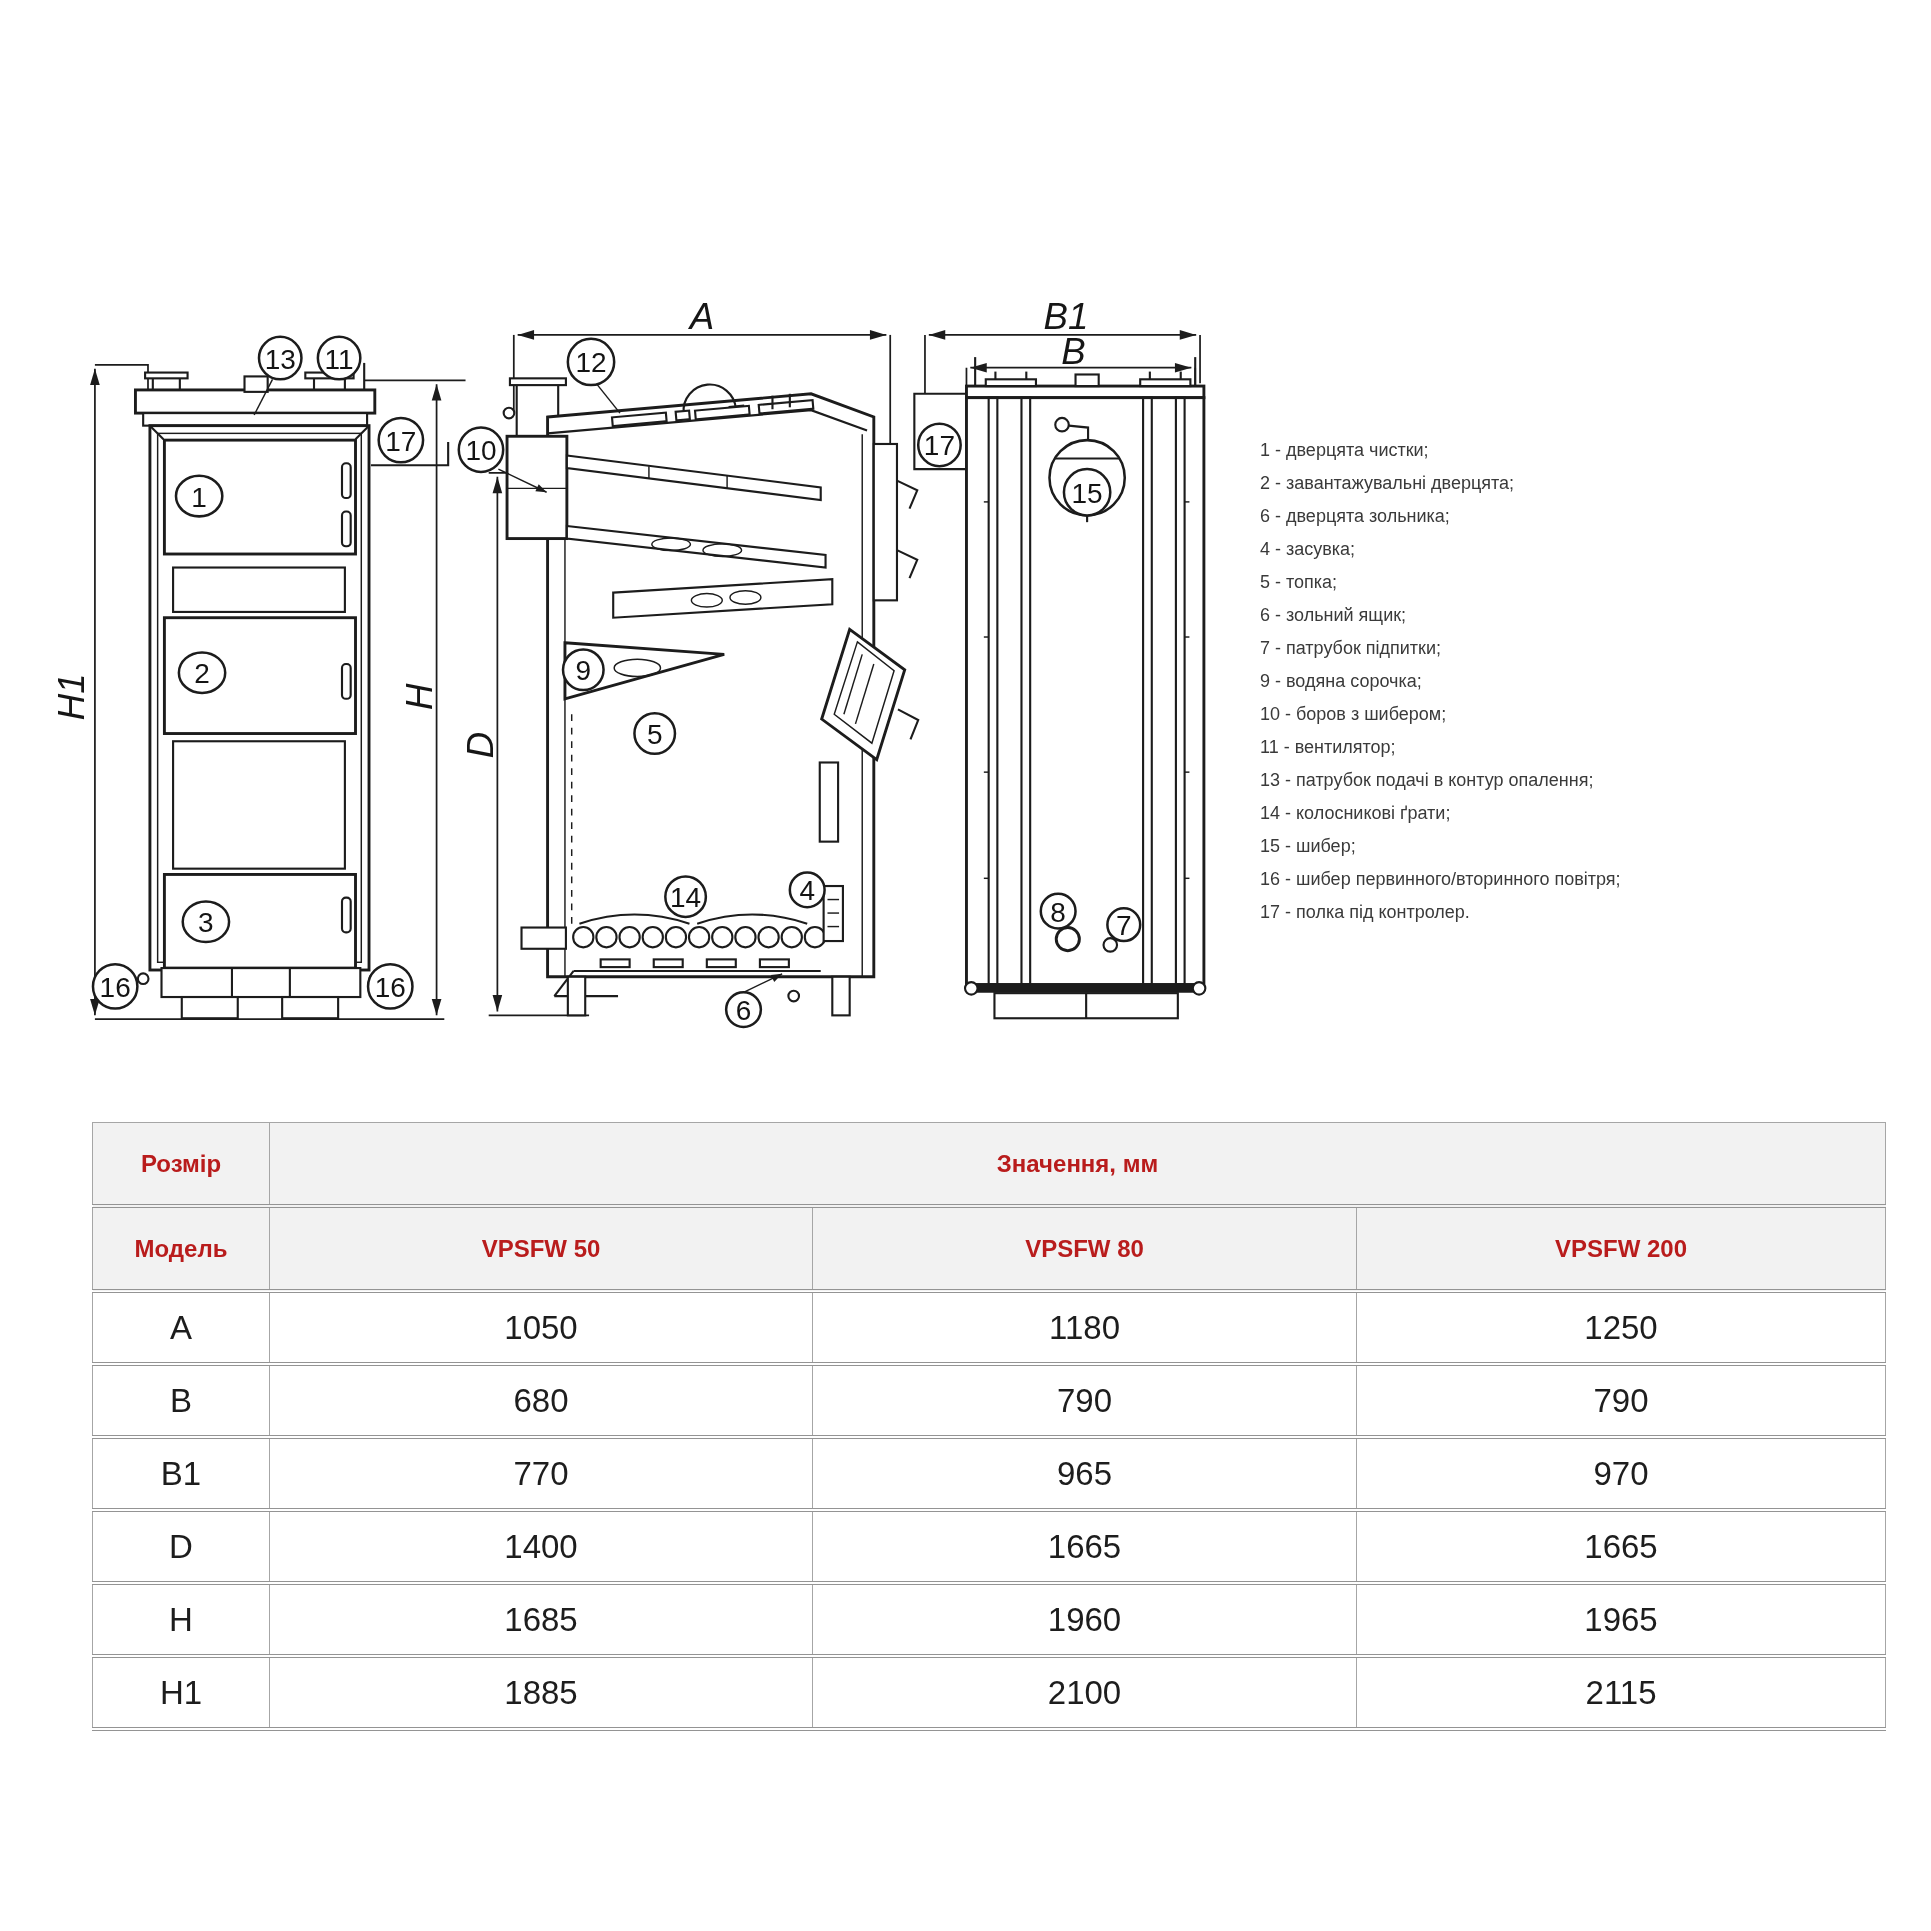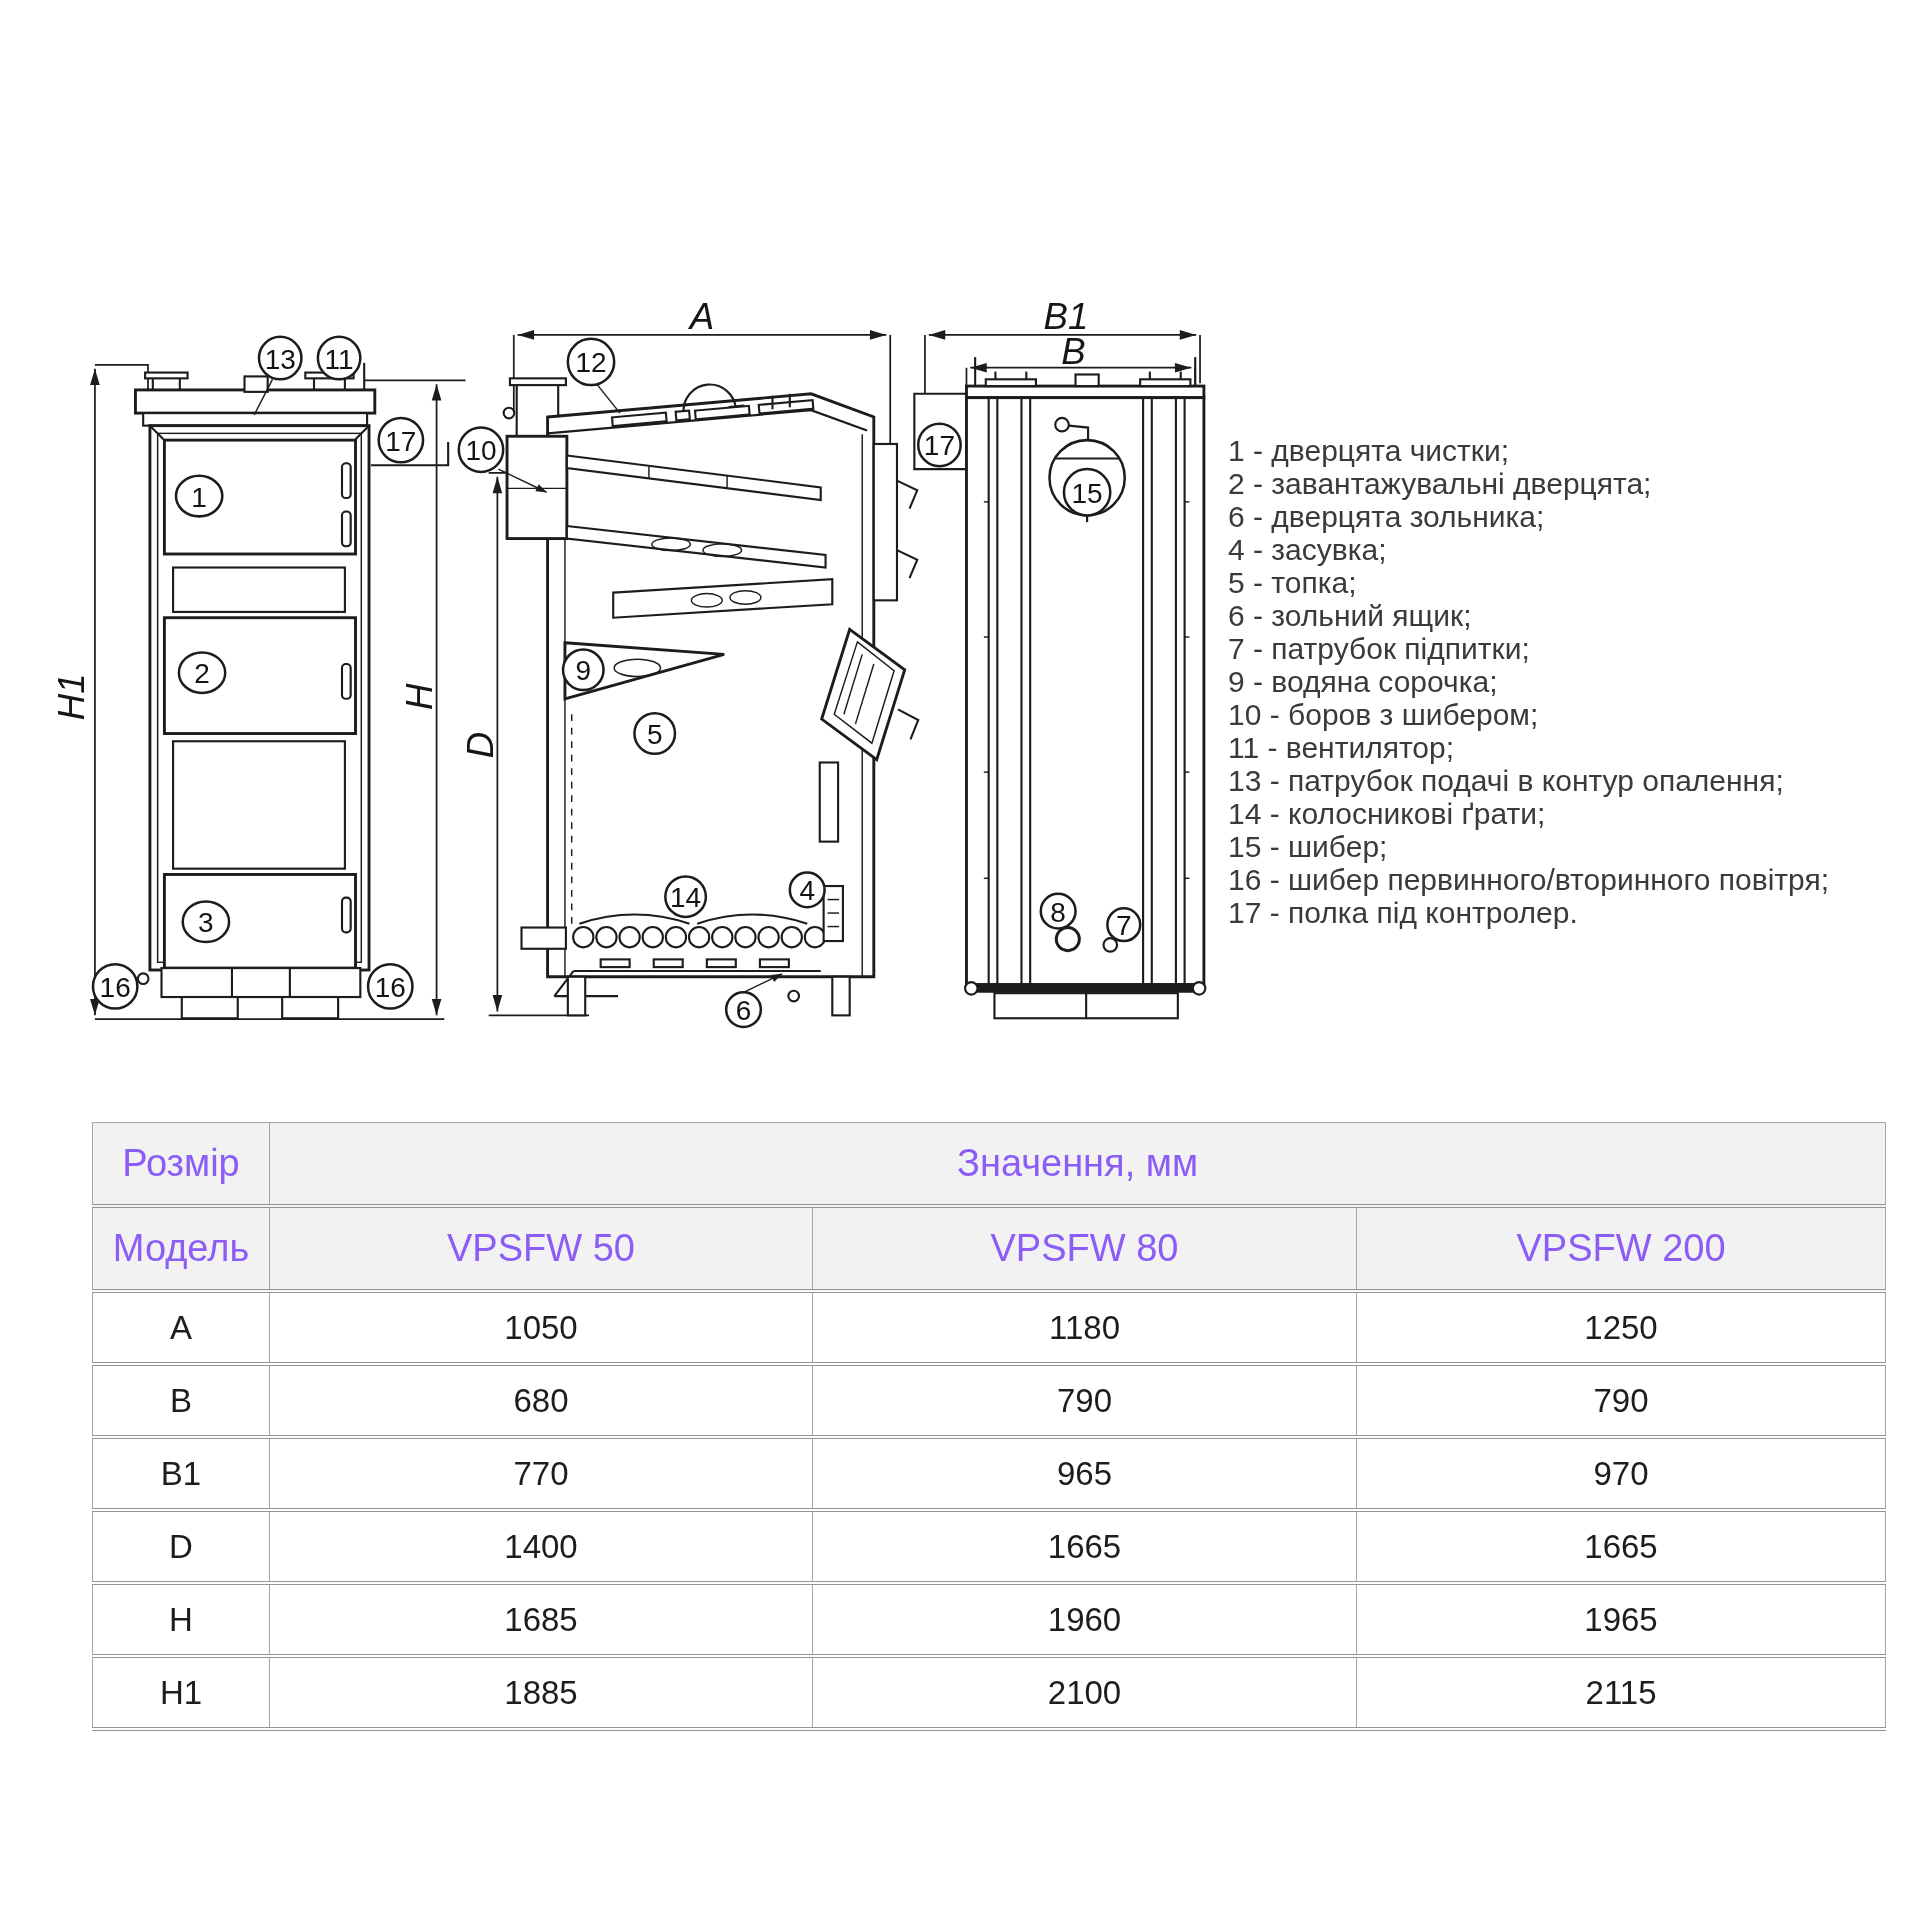--- a/index.html
+++ b/index.html
@@ -13,31 +13,31 @@
   .t2 { stroke:#1c1c1c; stroke-width:2.2; fill:none; }
   .t1 { stroke:#1c1c1c; stroke-width:1.5; fill:none; }
   .dim { stroke:#1c1c1c; stroke-width:1.8; fill:none; }
   .co  { fill:#ffffff; stroke:#1c1c1c; stroke-width:2.6; }
   .ct  { font:400 29px "Liberation Sans", sans-serif; fill:#141414;
          text-anchor:middle; dominant-baseline:central; }
   .dt  { font:italic 400 38px "Liberation Sans", sans-serif; fill:#161616;
          text-anchor:middle; dominant-baseline:central; }
 
   
-  .legend { position:absolute; left:1228px; top:434px; width:628px;
-            font-size:30px; line-height:33px; color:#3a3a3a; }
+  .legend { position:absolute; left:1260px; top:434px; width:628px;
+            font-size:18px; line-height:33px; color:#3a3a3a; }
 
   
   table.dims { position:absolute; left:92px; top:1122px; width:1792px;
                border-collapse:collapse; table-layout:fixed; }
   table.dims td { border:1.9px solid #a6a6a6; border-bottom:4.8px double #949494;
                   text-align:center; vertical-align:middle; background:#ffffff;
                   color:#1d1d1d; padding:0; }
-  table.dims tr.hdr td { background:#f2f2f2; font-weight:normal; font-size:38px;
-                         height:81px; color:#8b5cf6; }
+  table.dims tr.hdr td { background:#f2f2f2; font-weight:bold; font-size:24px;
+                         height:81px; color:#b91c1c; }
   table.dims tr.datarow td { font-size:33px; height:69px; }
 </style>
 </head>
 <body>
 
 <div class="page">
 
 <svg class="drawing-svg" width="1931" height="1081" viewBox="0 0 2000 1120">
   <defs>
     <marker id="aE" markerUnits="userSpaceOnUse" markerWidth="22" markerHeight="14" refX="19" refY="7" orient="auto">

